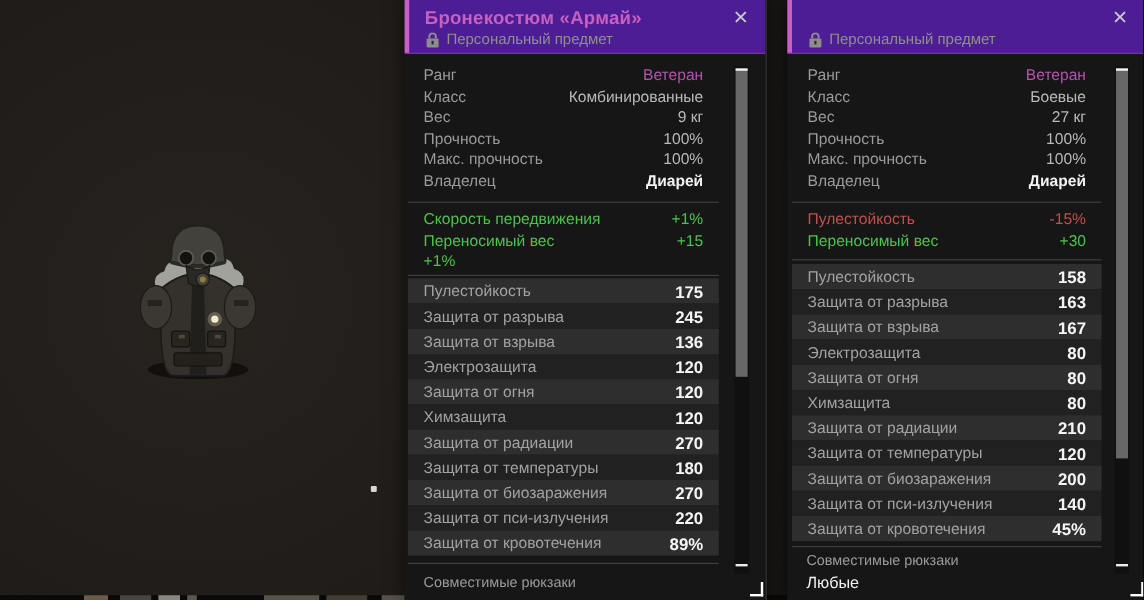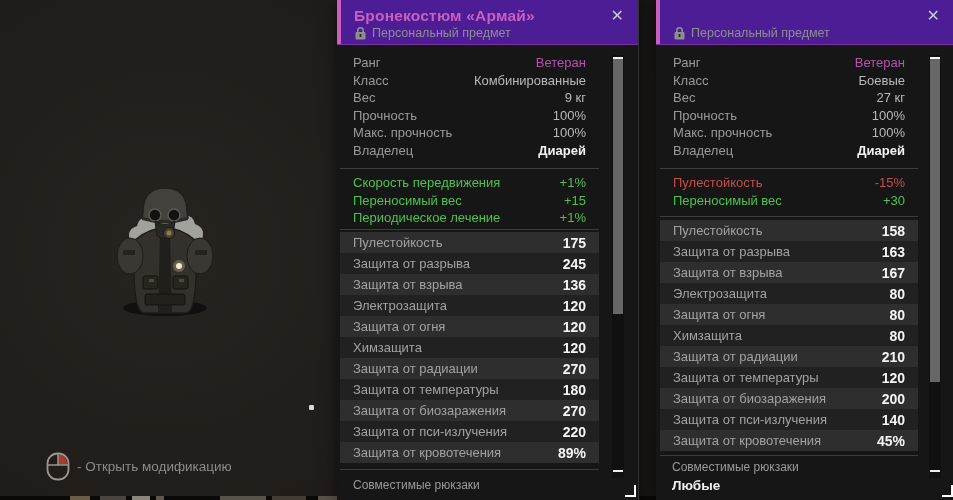--- a/index.html
+++ b/index.html
@@ -67,21 +67,21 @@
   .left-panel .defs{top:232px;}
   .right-panel .defs{top:220px;}
   .sep{position:absolute;height:1px;background:#3d3d3d;}
   .left-panel .sep{left:3px;width:259px;}
   .right-panel .sep{left:4px;width:258px;}
   .left-panel .sep1{top:168px;} .left-panel .sep2{top:229px;} .left-panel .sep3{top:469px;}
   .right-panel .sep1{top:168px;}.right-panel .sep2{top:216px;}.right-panel .sep3{top:455px;}
   .section-label{position:absolute;left:16px;font-size:12px;color:#9a9a9a;}
   .left-panel .section-label{top:478px;}
   .right-panel .section-label{top:460px;}
-  .section-value{position:absolute;left:16px;top:478px;font-size:13.5px;color:#f0f0f0;font-weight:700;}
+  .section-value{position:absolute;left:16px;top:478px;font-size:13.5px;color:#f0f0f0;font-weight:400;}
   
   .scrollbar{position:absolute;top:55px;height:423px;width:12px;background:#101010;}
   .left-panel .scrollbar{left:275px;}
   .right-panel .scrollbar{left:273px;}
   .thumb{position:absolute;left:1px;top:2px;width:10px;background:#676767;}
   .thumb::before{content:"";position:absolute;top:0;left:0;width:100%;height:2px;background:#f2f2f2;}
   .left-panel .thumb{height:257px;}
   .right-panel .thumb{height:325px;}
   .scroll-dash{position:absolute;left:1px;bottom:6px;width:10px;height:2px;background:#ececec;}
   .corner{position:absolute;right:2px;bottom:3px;width:9px;height:10px;
@@ -122,29 +122,20 @@
       <circle cx="74" cy="86" r="6" fill="#f4ecc4" opacity="0.25"></circle>
       <circle cx="74" cy="86" r="3" fill="#f4ecc4"></circle>
 
       <rect x="38" y="96" width="15" height="13" rx="2" fill="#28251f" stroke="#15130f"></rect>
       <rect x="68" y="96" width="15" height="13" rx="2" fill="#28251f" stroke="#15130f"></rect>
       <rect x="40" y="114" width="40" height="11" rx="2" fill="#24211c" stroke="#15130f"></rect>
       <rect x="44" y="99" width="5" height="3" fill="#4c483e"></rect>
       <rect x="74" y="99" width="5" height="3" fill="#4c483e"></rect>
     </svg>
 
-    <div class="hint">
-      <svg width="24" height="29" viewBox="0 0 24 29">
-        <rect x="1.5" y="1.5" width="21" height="26" rx="10" fill="none" stroke="#9a9792" stroke-width="1.8"></rect>
-        <path d="M12,2.2 q8.5,0.5 9.5,10.3 L12,12.5 Z" fill="#a83a2e"></path>
-        <line x1="12" y1="2" x2="12" y2="13" stroke="#9a9792" stroke-width="1.5"></line>
-        <line x1="2" y1="13" x2="22" y2="13" stroke="#9a9792" stroke-width="1.5"></line>
-      </svg>
-      <span>- Открыть модификацию</span>
-    </div>
 
     <div class="cursor-dot"></div>
 
     <div class="bottom-strip">
       <i class="f1"></i>
         <i class="f2"></i>
         <i class="f3"></i>
         <i class="f4"></i>
         <i class="f5"></i>
       <i class="f6"></i>
@@ -203,21 +194,20 @@
     <div class="rows mods">
         <div class="row positive">
           <span class="lbl">Скорость передвижения</span>
           <span class="val">+1%</span>
         </div>
         <div class="row positive">
           <span class="lbl">Переносимый вес</span>
           <span class="val">+15</span>
         </div>
         <div class="row positive">
-          <span class="lbl">Периодическое лечение</span>
           <span class="val">+1%</span>
         </div>
       </div>
     <div class="sep sep2"></div>
     <div class="rows defs">
         <div class="row">
           <span class="lbl">Пулестойкость</span>
           <span class="val">175</span>
         </div>
         <div class="row">

